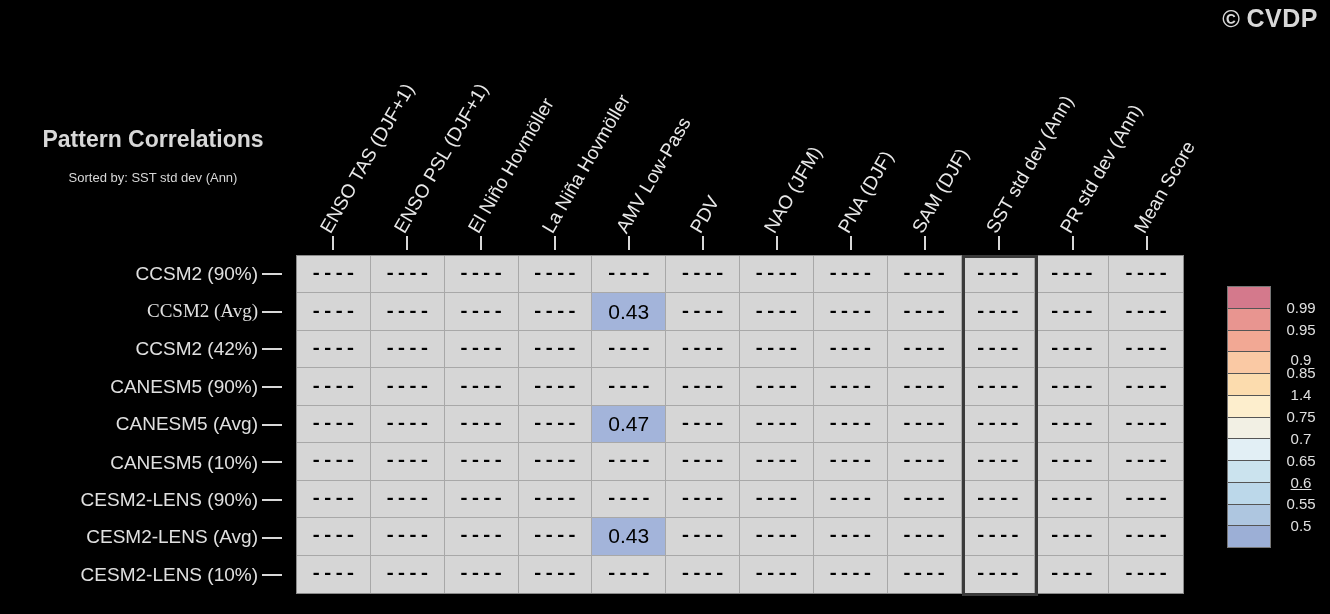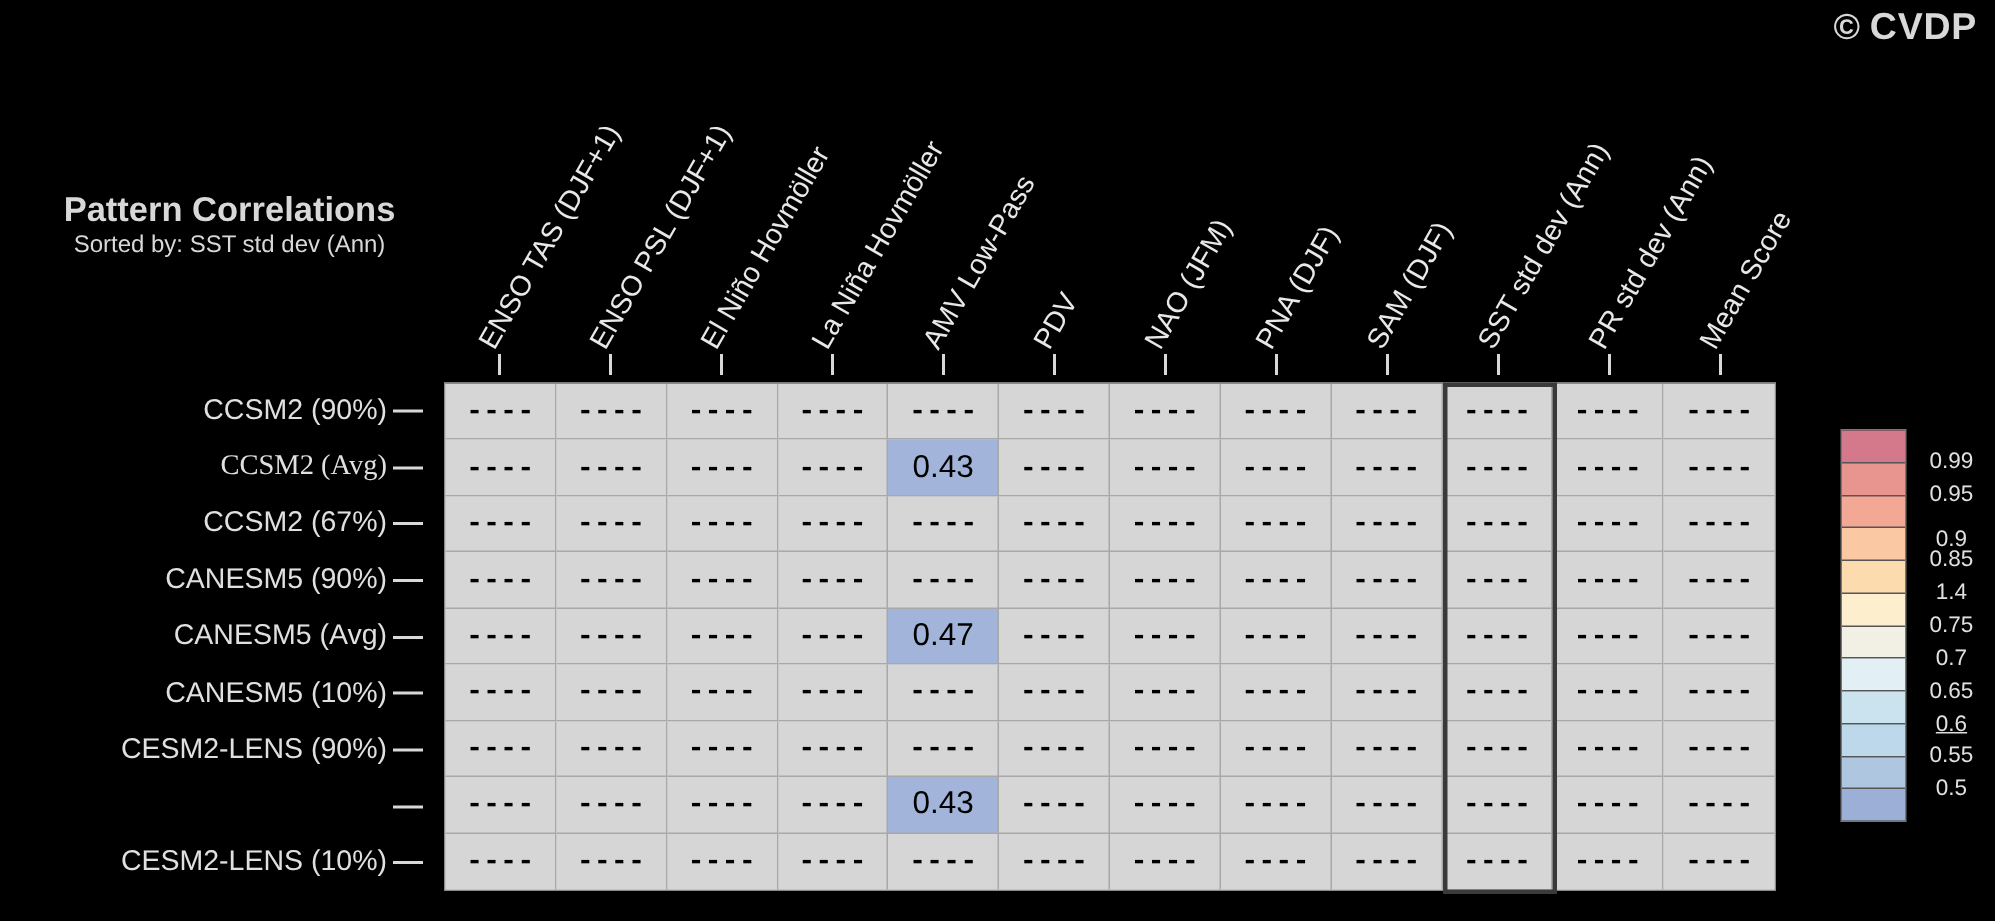--- a/index.html
+++ b/index.html
@@ -39,23 +39,23 @@
     text-align: center;
     color: #d8d8d8;
   }
   #main-title {
     font-size: 23px;
     line-height: 26px;
     white-space: nowrap;
     font-weight: bold;
   }
   #sub-title {
-    font-size: 16px;
+    font-size: 13px;
     line-height: 18px;
-    margin-top: 3px;
+    margin-top: 17px;
     white-space: nowrap;
   }
 
   
   #col-headers {
     position: absolute;
     left: 296px; top: 0px;
     width: 888px; height: 250px;
   }
   .col-head {
@@ -214,30 +214,31 @@
       <div class="col-head" style="left: 777px;">PR std dev (Ann)</div>
       <div class="col-tick" style="left: 850px;"></div>
       <div class="col-head" style="left: 851px;">Mean Score</div>
     </div>
 
   <div id="row-labels">
       <div class="row-label" style="top: 0px;">CCSM2 (90%)</div>
       <div class="row-tick" style="top: 17.8333px;"></div>
       <div class="row-label" style="top: 37.6667px; font-family: Liberation Serif, serif;">CCSM2 (Avg)</div>
       <div class="row-tick" style="top: 55.5px;"></div>
-      <div class="row-label" style="top: 75.3333px;">CCSM2 (67%)</div>
+      <div class="row-label" style="top: 75.3333px;">CCSM2 (42%)</div>
       <div class="row-tick" style="top: 93.1667px;"></div>
       <div class="row-label" style="top: 113px;">CANESM5 (90%)</div>
       <div class="row-tick" style="top: 130.833px;"></div>
       <div class="row-label" style="top: 150.667px;">CANESM5 (Avg)</div>
       <div class="row-tick" style="top: 168.5px;"></div>
       <div class="row-label" style="top: 189px;">CANESM5 (10%)</div>
       <div class="row-tick" style="top: 206.167px;"></div>
       <div class="row-label" style="top: 226px;">CESM2-LENS (90%)</div>
       <div class="row-tick" style="top: 243.833px;"></div>
+      <div class="row-label" style="top: 263.667px;">CESM2-LENS (Avg)</div>
       <div class="row-tick" style="top: 281.5px;"></div>
       <div class="row-label" style="top: 301.333px;">CESM2-LENS (10%)</div>
       <div class="row-tick" style="top: 319.167px;"></div>
     </div>
 
   <div id="grid">
       <div class="cell">
         <span class="dashes">----</span>
       </div>
       <div class="cell">

